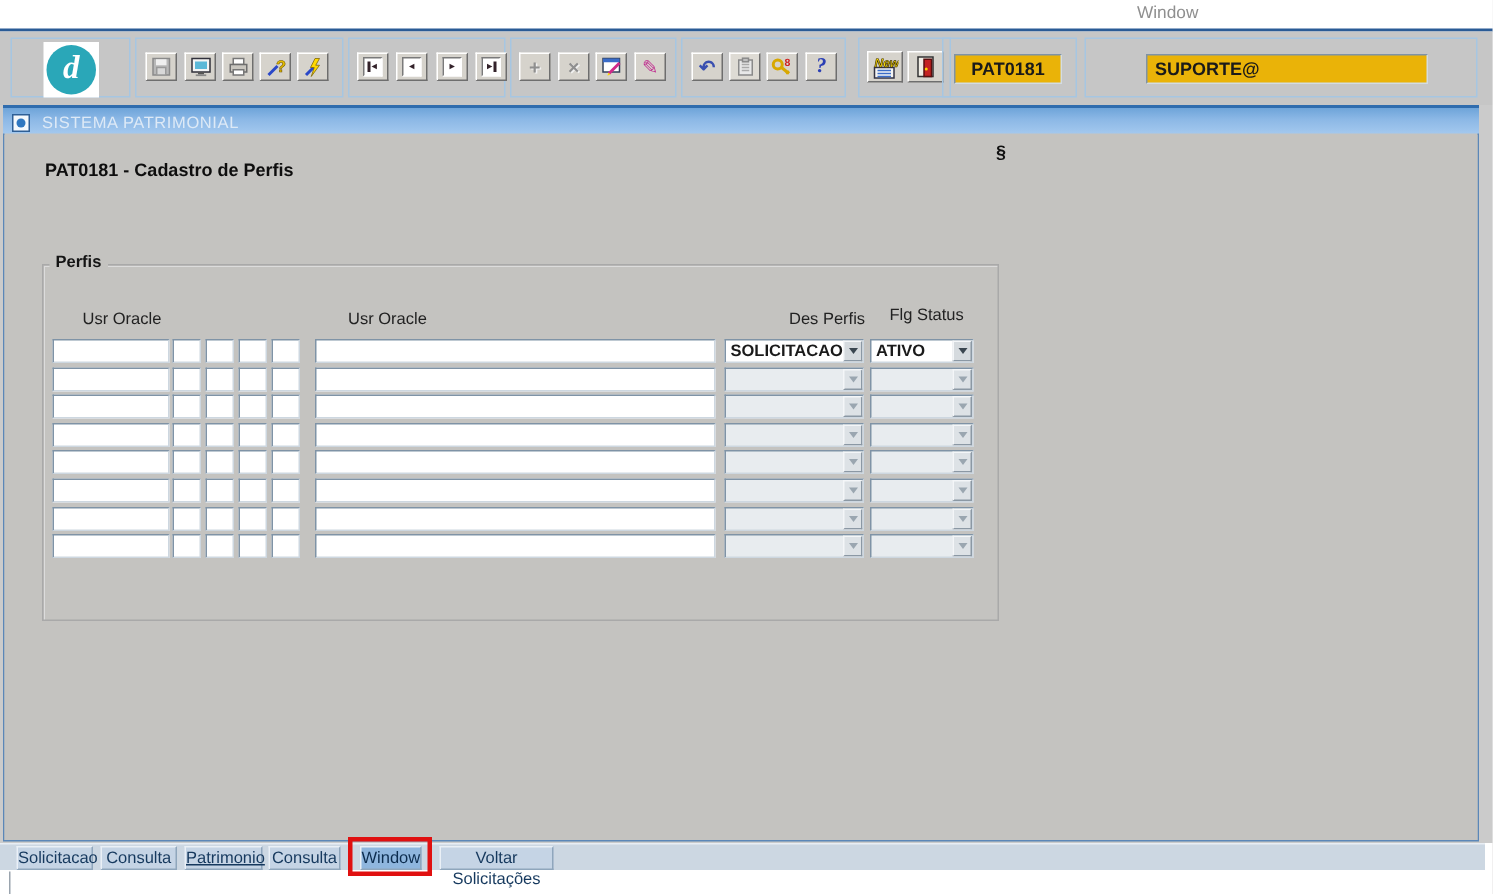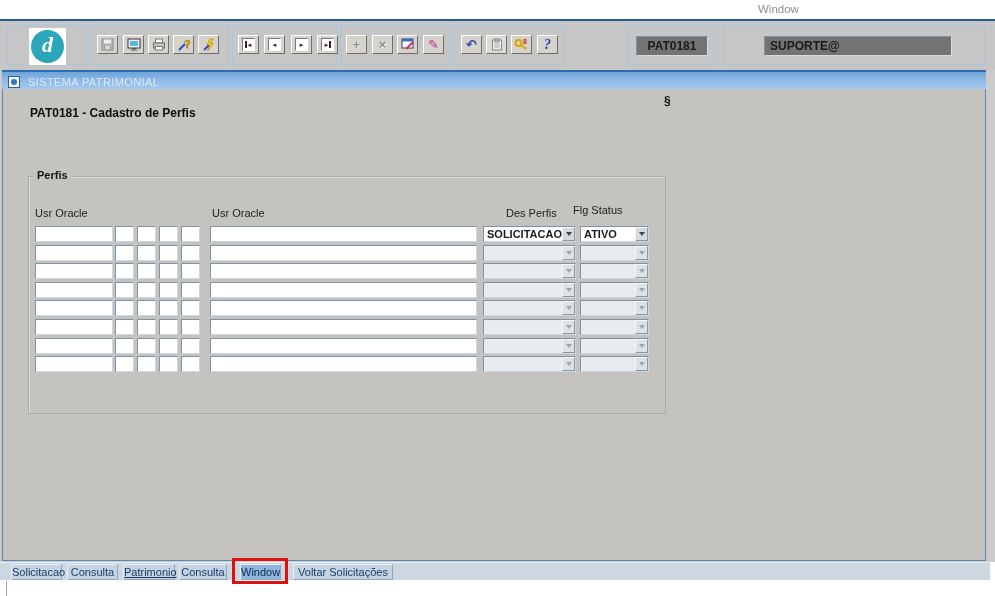--- a/index.html
+++ b/index.html
@@ -32,21 +32,21 @@
   .help-glyph { color:#2b3fb4; font-weight:bold; font-style:italic; font-size:14px;
     font-family:"Liberation Serif", serif; }
   .plus-glyph, .cross-glyph { color:#8f8f8f; font-weight:bold; font-size:13px;
     text-shadow:1px 1px 0 #f2f2f2; }
   .pencil-glyph { color:#c03090; font-size:13px; }
   .navface { width:13px; height:13px; background:#fff; border:1px solid;
     border-color:#7a7a7a #ffffff #ffffff #7a7a7a; display:flex; align-items:center;
     justify-content:center; gap:0; }
   .navface .glyph { font-size:6px; color:#33222a; }
   .navbar { width:2px; height:7px; background:#33222a; }
-  .tfield { position:absolute; background:#737373; border:1px solid;
+  .tfield { position:absolute; background:#eab308; border:1px solid;
     border-color:#7f93a6 #d2dce4 #d2dce4 #7f93a6; font-weight:bold; font-size:12px;
     display:flex; align-items:center; }
 
   
   .mdi-bg { left:0; top:70px; width:995px; height:492px; background:#cbcbcb; }
   .mdi-window { left:2px; top:70px; width:984px; height:491px;
     border:1px solid #5b87b8; background:#c4c3c0; }
   .titlebar { left:2px; top:70px; width:984px; height:19px;
     background:linear-gradient(to bottom,#6ea4d9 0%,#8cb8e6 45%,#a3c8ee 100%);
     border-top:2px solid #2f6cae; }
@@ -59,21 +59,21 @@
   .win-content { left:3px; top:90px; width:982px; height:470px; background:#c4c3c0; }
 
   .section-symbol { left:664px; top:94px; font-weight:bold; color:#111; font-size:12px; }
   .page-heading { left:30px; top:106px; font-weight:bold; font-size:12px; color:#0e0e0e; }
 
   
   .groupbox { left:28px; top:176px; width:638px; height:238px;
     border:1px solid #a9a9a9; box-shadow:1px 1px 0 #dcdcdc inset; }
   .group-label { left:33px; top:169px; background:#c4c3c0; padding:0 4px;
     font-weight:bold; color:#141414; }
-  .col-label { top:207px; color:#222; }
+  .col-label { top:207px; color:#222;margin-left:20px; }
 
   .prow { position:absolute; left:0; width:995px; height:16px; }
   .fld { position:absolute; top:0; height:16px; background:#fff; border:1px solid;
     border-color:#7f93a6 #cdd7e0 #cdd7e0 #7f93a6; font-size:11px;
     line-height:14px; padding-left:3px; overflow:hidden; white-space:nowrap; }
   .combo { position:absolute; top:0; height:16px; background:#fff; border:1px solid;
     border-color:#7f93a6 #cdd7e0 #cdd7e0 #7f93a6; font-size:11px; font-weight:bold;
     line-height:14px; padding-left:3px; overflow:hidden; white-space:nowrap; }
   .combo .arrow { position:absolute; right:0; top:0; width:13px; height:14px;
     background:#d5dade; border:1px solid; border-color:#f4f6f8 #8b98a4 #8b98a4 #f4f6f8;
@@ -85,21 +85,21 @@
   .prow.disabled .tri { border-top-color:#9aa6b0; }
 
   
   .tabbar { left:0; top:562px; width:990px; height:18px; background:#ccd7e2;
     border-top:1px solid #e8eef4; }
   .tab { position:absolute; top:1px; height:16px; background:#c5d4e5; border:1px solid;
     border-color:#eaf0f6 #8fa6bc #8fa6bc #eaf0f6; color:#16395e; text-align:center;
     line-height:14px; font-size:11px; cursor:default; }
   .tab.active { background:#8fb6de; color:#0c2c4e; }
   .t1{left:11px;width:51px;} .t2{left:67px;width:51px;} .t3{left:123px;width:52px;text-decoration:underline;}
-  .t4{left:179px;width:48px;} .t5{left:240px;width:41px;} .t6{left:293px;width:100px;}
+  .t4{left:179px;width:48px;} .t5{left:240px;width:41px;} .t6{left:293px;width:76px;}
   .annotation-box { left:232px; top:558px; width:56px; height:26px;
     border:3px solid #e01010; z-index:20; pointer-events:none; }
   .bottom-tick { left:6px; top:581px; width:1px; height:15px; background:#9aa4ae; }
 </style>
 </head>
 <body>
 
 <div class="abs menubar">
   <div class="abs menu-window">Window</div>
 </div>
@@ -213,20 +213,38 @@
         <line x1="7" y1="7" x2="12" y2="11" stroke="#d8a800" stroke-width="2"></line>
         <line x1="10" y1="11" x2="12" y2="9.5" stroke="#d8a800" stroke-width="1.5"></line>
         <text x="9" y="6" font-size="7" font-weight="bold" fill="#d02020">8</text>
       </svg>
     </button>
     <button class="tbtn" style="left:82px;top:9px;">
       <span class="glyph help-glyph">?</span>
     </button>
   </div>
 
+  <div class="tpanel" style="left:572px;width:62px;">
+    <button class="tbtn lg" style="left:5px;top:8px;">
+      <svg width="17" height="16" viewBox="0 0 17 16">
+        <rect x="1" y="8" width="13" height="7" fill="#f4f4f4" stroke="#334"></rect>
+        <line x1="3" y1="10" x2="12" y2="10" stroke="#3a6cc8"></line>
+        <line x1="3" y1="12" x2="12" y2="12" stroke="#3a6cc8"></line>
+        <line x1="3" y1="14" x2="12" y2="14" stroke="#3a6cc8"></line>
+        <text x="1" y="7.5" font-size="8" font-weight="bold" font-style="italic" fill="#ffe000" stroke="#403000" stroke-width="0.45">New</text>
+      </svg>
+    </button>
+    <button class="tbtn lg" style="left:32px;top:8px;">
+      <svg width="14" height="15" viewBox="0 0 14 15">
+        <rect x="2" y="1" width="10" height="13" fill="#f0ede4" stroke="#333"></rect>
+        <rect x="6" y="2.5" width="5" height="11.5" fill="#c42222" stroke="#5a0f0f"></rect>
+        <circle cx="7.5" cy="9" r="1" fill="#ffd800"></circle>
+      </svg>
+    </button>
+  </div>
 
   <div class="tpanel" style="left:628px;width:90px;">
     <div class="tfield" style="left:7px;top:10px;width:72px;height:20px;justify-content:center;">PAT0181</div>
   </div>
 
   <div class="tpanel" style="left:723px;width:262px;">
     <div class="tfield" style="left:40px;top:10px;width:188px;height:20px;padding-left:5px;">SUPORTE@</div>
   </div>
 </div>
 

